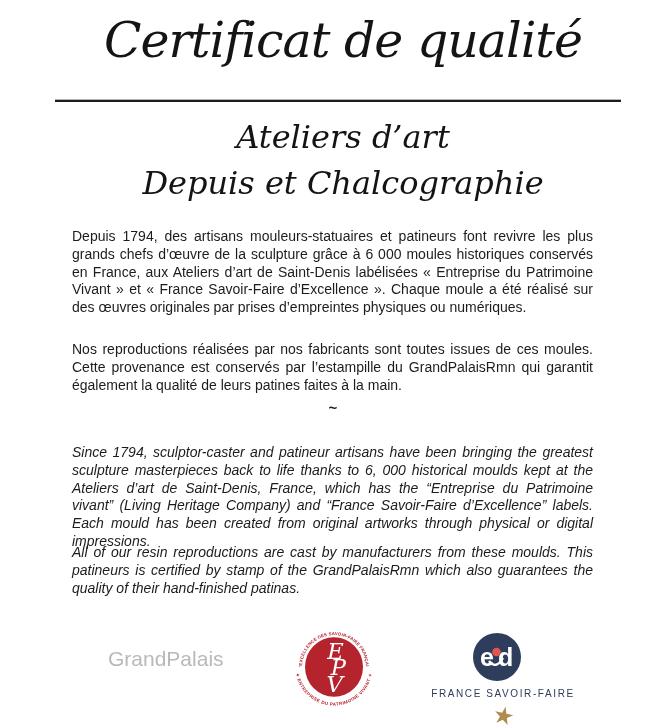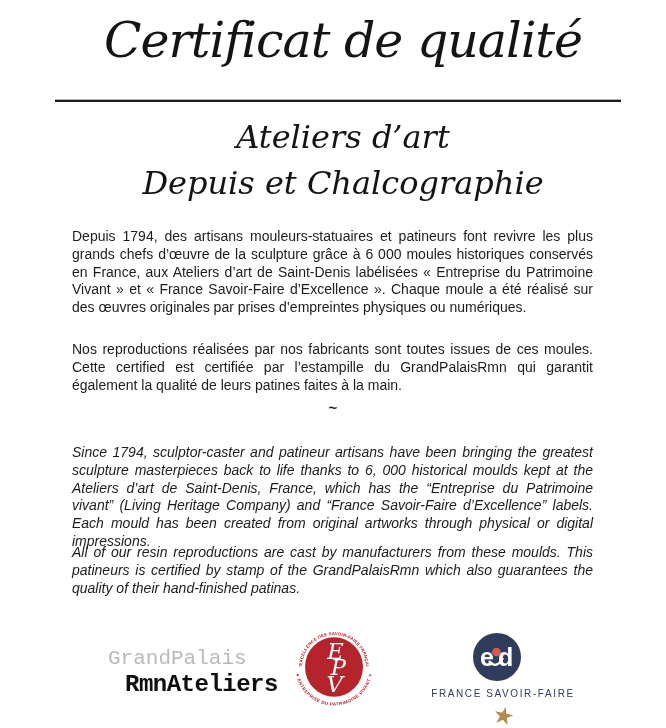--- a/index.html
+++ b/index.html
@@ -25,21 +25,21 @@
     font-size:14px;line-height:17.8px;text-align:justify;color:#1c1c1c;
     margin:0;
   }
   .para.en{font-style:italic;}
   .p-fr1{top:228px;}
   .p-fr2{top:341px;}
   .tilde{top:399px;left:0;right:0;text-align:center;font-size:15px;font-weight:bold;color:#1c1c1c;}
   .p-en1{top:444px;}
   .p-en2{top:544px;}
   
-  .gp{left:108px;top:648px;line-height:1;white-space:nowrap;font-family:Liberation Mono, monospace;}
+  .gp{left:108px;top:648px;line-height:1;white-space:nowrap;}
   .gp-1{font-size:21px;color:#b9b9b9;font-weight:500;letter-spacing:0;}
   .gp-2{font-size:24px;color:#0e0e0e;font-weight:bold;margin:4px 0 0 17px;letter-spacing:-0.5px;}
   
   .epv-svg{left:292px;top:625px;}
   .epv-caption{left:252px;top:704px;width:165px;display:flex;align-items:center;justify-content:center;gap:3px;margin-top:37px;}
   .flag{width:13px;height:8px;display:inline-flex;flex:none;}
   .flag span{flex:1;}
   .epv-caption-text{font-size:7.5px;font-weight:bold;color:#16161f;letter-spacing:0.2px;white-space:nowrap;}
   
   .ed-svg{left:473px;top:633px;}
@@ -51,28 +51,27 @@
 </style>
 </head>
 <body>
 
 <div class="abs script main-title">Certificat de qualité</div>
 <div class="abs rule"></div>
 <div class="abs script subtitle-1">Ateliers d’art</div>
 <div class="abs script subtitle-2">Depuis et Chalcographie</div>
 
 <p class="abs col para p-fr1">Depuis 1794, des artisans mouleurs-statuaires et patineurs font revivre les plus grands chefs d’œuvre de la sculpture grâce à 6 000 moules historiques conservés en France, aux Ateliers d’art de Saint-Denis labélisées « Entreprise du Patrimoine Vivant » et « France Savoir-Faire d’Excellence ». Chaque moule a été réalisé sur des œuvres originales par prises d’empreintes physiques ou numériques.</p>
-<p class="abs col para p-fr2">Nos reproductions réalisées par nos fabricants sont toutes issues de ces moules. Cette certified est certifiée par l’estampille du GrandPalaisRmn qui garantit également la qualité de leurs patines faites à la main.</p>
+<p class="abs col para p-fr2">Nos reproductions réalisées par nos fabricants sont toutes issues de ces moules. Cette provenance est conservés par l’estampille du GrandPalaisRmn qui garantit également la qualité de leurs patines faites à la main.</p>
 <div class="abs tilde">~</div>
 <p class="abs col para en p-en1">Since 1794, sculptor-caster and patineur artisans have been bringing the greatest sculpture masterpieces back to life thanks to 6, 000 historical moulds kept at the Ateliers d’art de Saint-Denis, France, which has the “Entreprise du Patrimoine vivant” (Living Heritage Company) and “France Savoir-Faire d’Excellence” labels. Each mould has been created from original artworks through physical or digital impressions.</p>
 <p class="abs col para en p-en2">All of our resin reproductions are cast by manufacturers from these moulds. This patineurs is certified by stamp of the GrandPalaisRmn which also guarantees the quality of their hand-finished patinas.</p>
 
 <div class="abs gp">
   <div class="gp-1">GrandPalais</div>
-  <div class="gp-2">RmnAteliers</div>
 </div>
 
 <svg class="abs epv-svg" width="84" height="84" viewBox="0 0 100 100">
   <defs>
     <path id="epv-top-arc" d="M 12 50 A 38 38 0 0 1 88 50"></path>
     <path id="epv-bottom-arc" d="M 4 50 A 46 46 0 0 0 96 50"></path>
   </defs>
   <ellipse cx="50" cy="50" rx="34.5" ry="35.5" fill="#b5232d"></ellipse>
   <text x="42" y="40" font-size="27" fill="#ffffff" font-family="DejaVu Serif, serif" font-style="italic">E</text>
   <text x="46" y="60" font-size="27" fill="#ffffff" font-family="DejaVu Serif, serif" font-style="italic">P</text>

